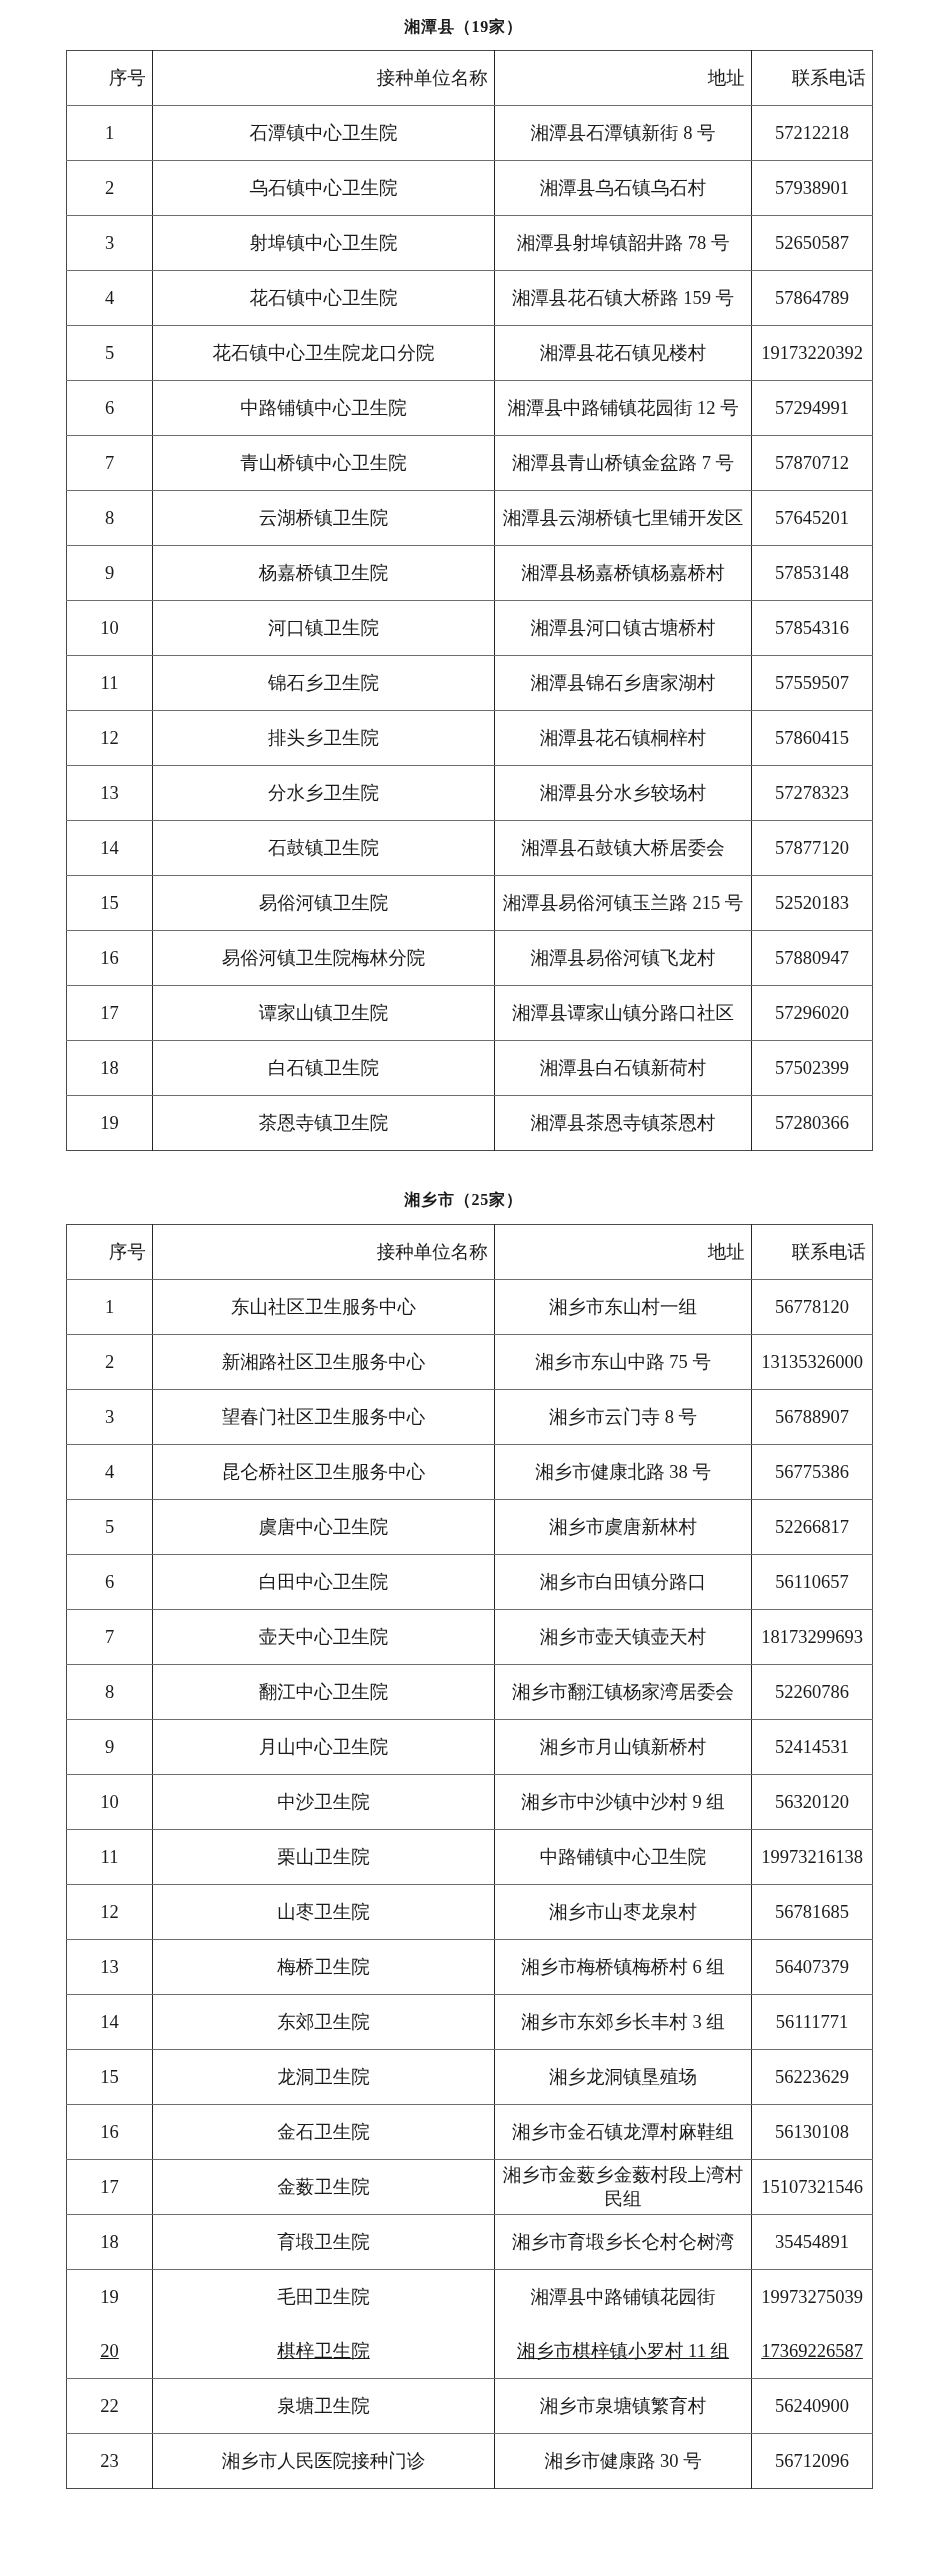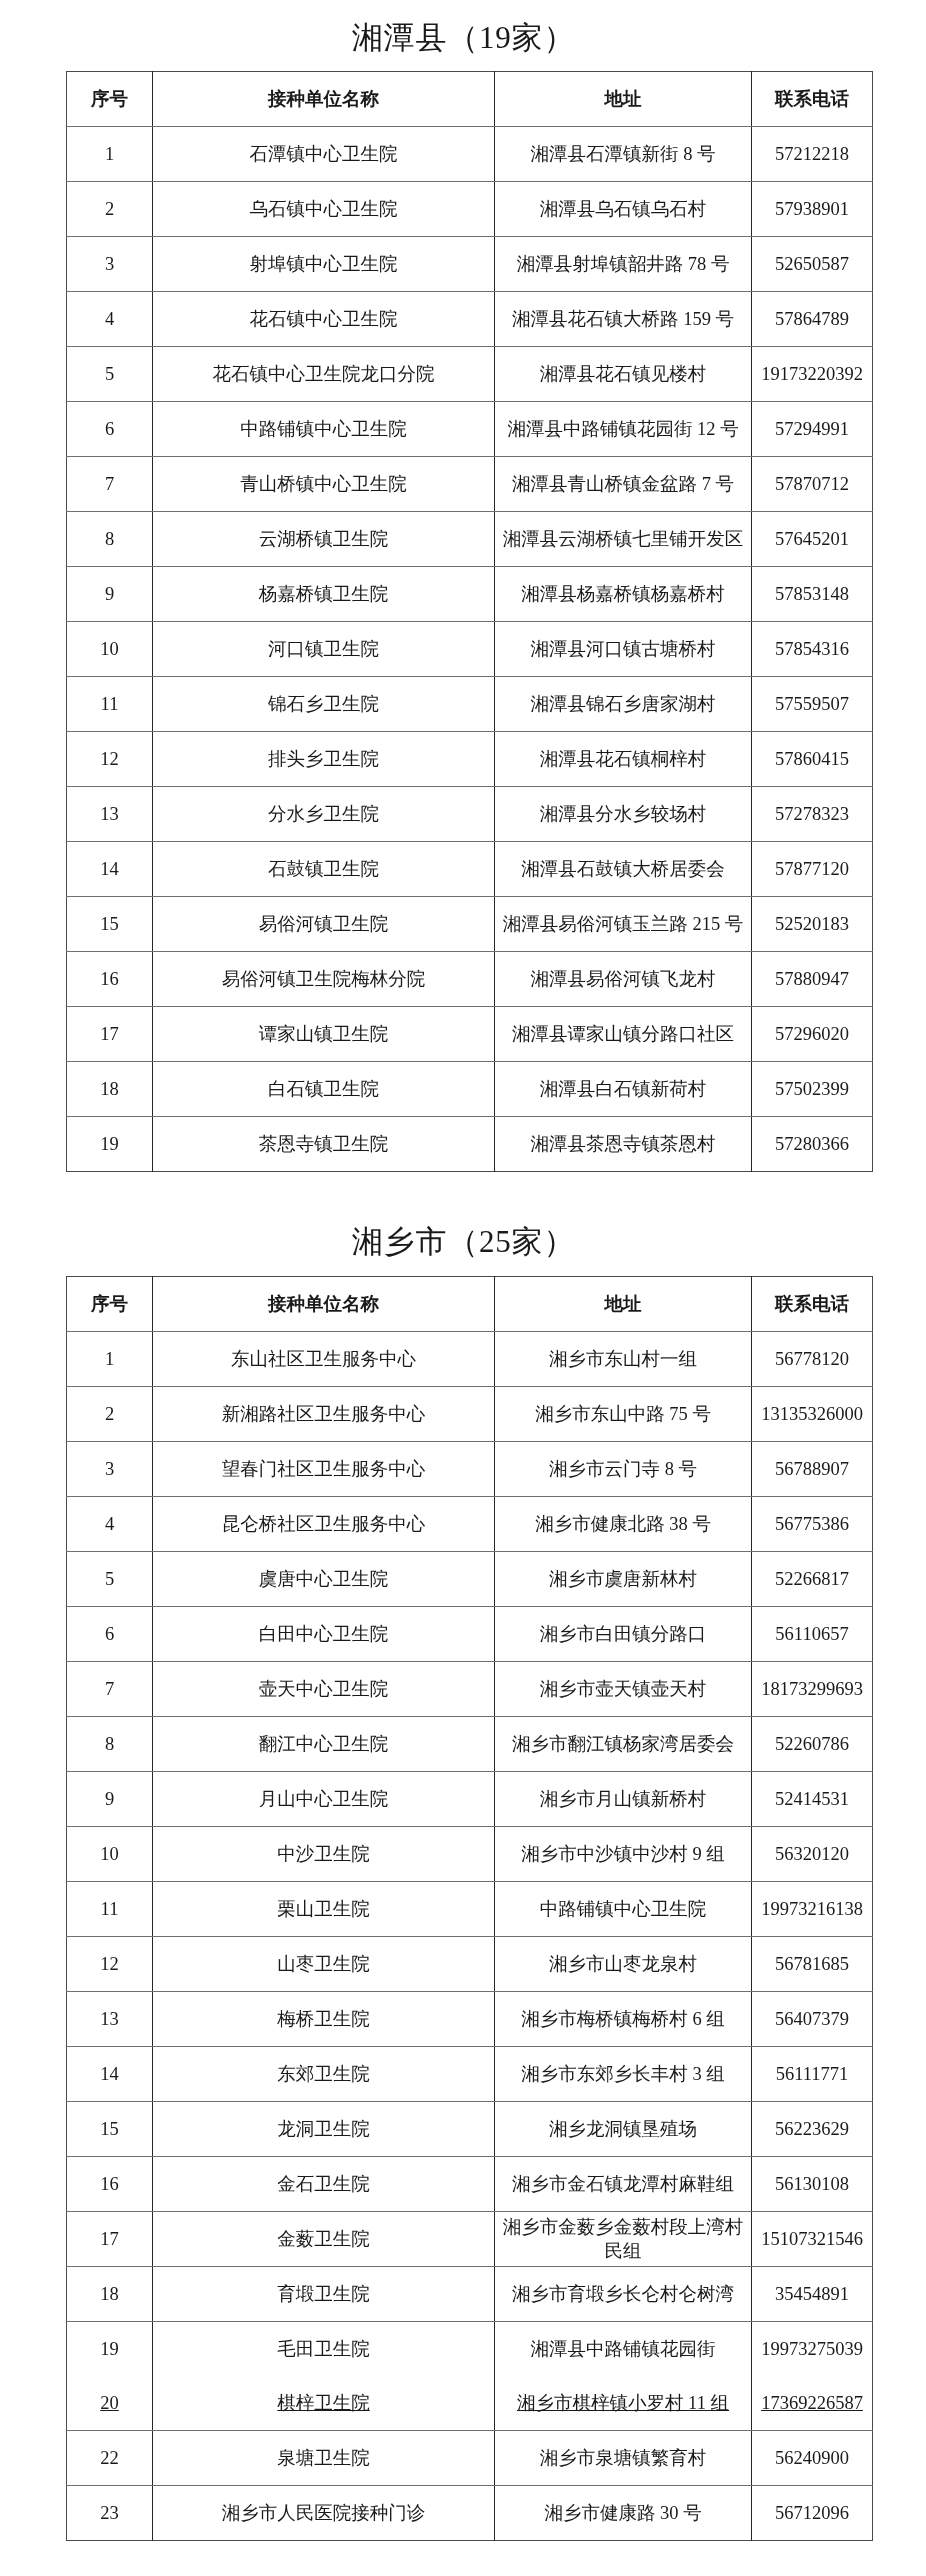--- a/index.html
+++ b/index.html
@@ -12,27 +12,27 @@
     height: 2576px;
     overflow: hidden;
     font-family: "Liberation Serif", "DejaVu Serif", serif;
     color: #1a1a1a;
   }
   .page {
     padding-top: 17px;
   }
   .section-title {
     text-align: center;
-    font-size: 31px;
-    font-weight: 400;
+    font-size: 16px;
+    font-weight: 700;
     margin: 0 0 12.4px 0;
     letter-spacing: 0.8px;
   }
   .section-2 .section-title {
-    margin-top: 49px;
+    margin-top: 39px;
   }
   table.roster {
     border-collapse: collapse;
     table-layout: fixed;
     margin-left: 66px;
     width: 806px;
     border: 1.5px solid #4a4a4a;
   }
   col.c-seq     { width: 86px; }
   col.c-name    { width: 342px; }
@@ -43,21 +43,22 @@
     text-align: center;
     vertical-align: middle;
     font-size: 18.5px;
     font-weight: 400;
     padding: 1.5px 6.2px;
     border-bottom: 1.5px solid #6e6e6e;
     line-height: 1.3;
     word-break: break-all;
   }
   th {
-    font-weight: 700;
+    font-weight: 400;
+    text-align: right;
   }
   th + th, td + td {
     border-left: 0.8px solid #262626;
   }
   tr.no-border-bottom th, tr.no-border-bottom td { border-bottom: none; }
   tr.no-border-top th,    tr.no-border-top td    { border-top: none; text-decoration: underline; }
   tr:last-child td { border-bottom: none; }
 </style>
 </head>
 <body>

